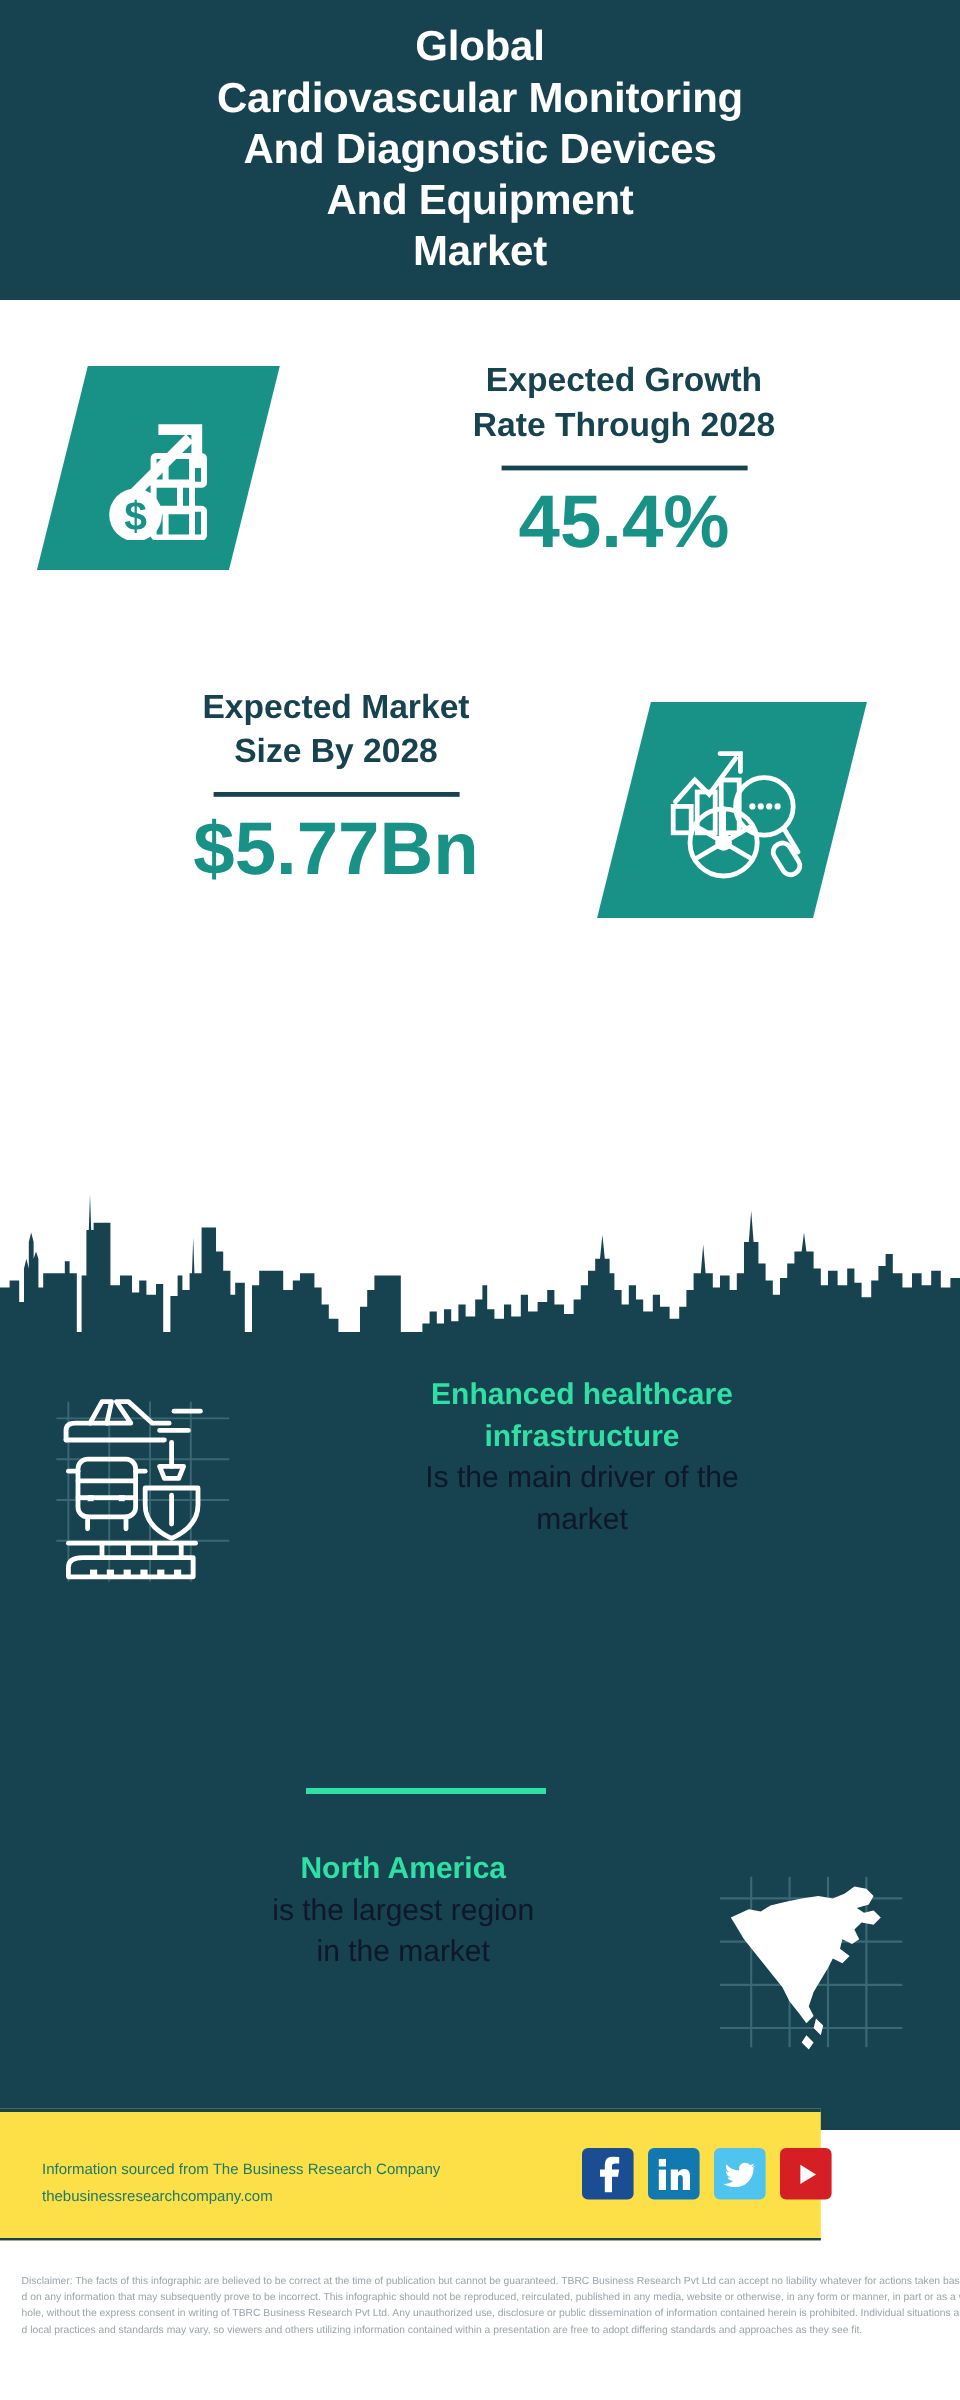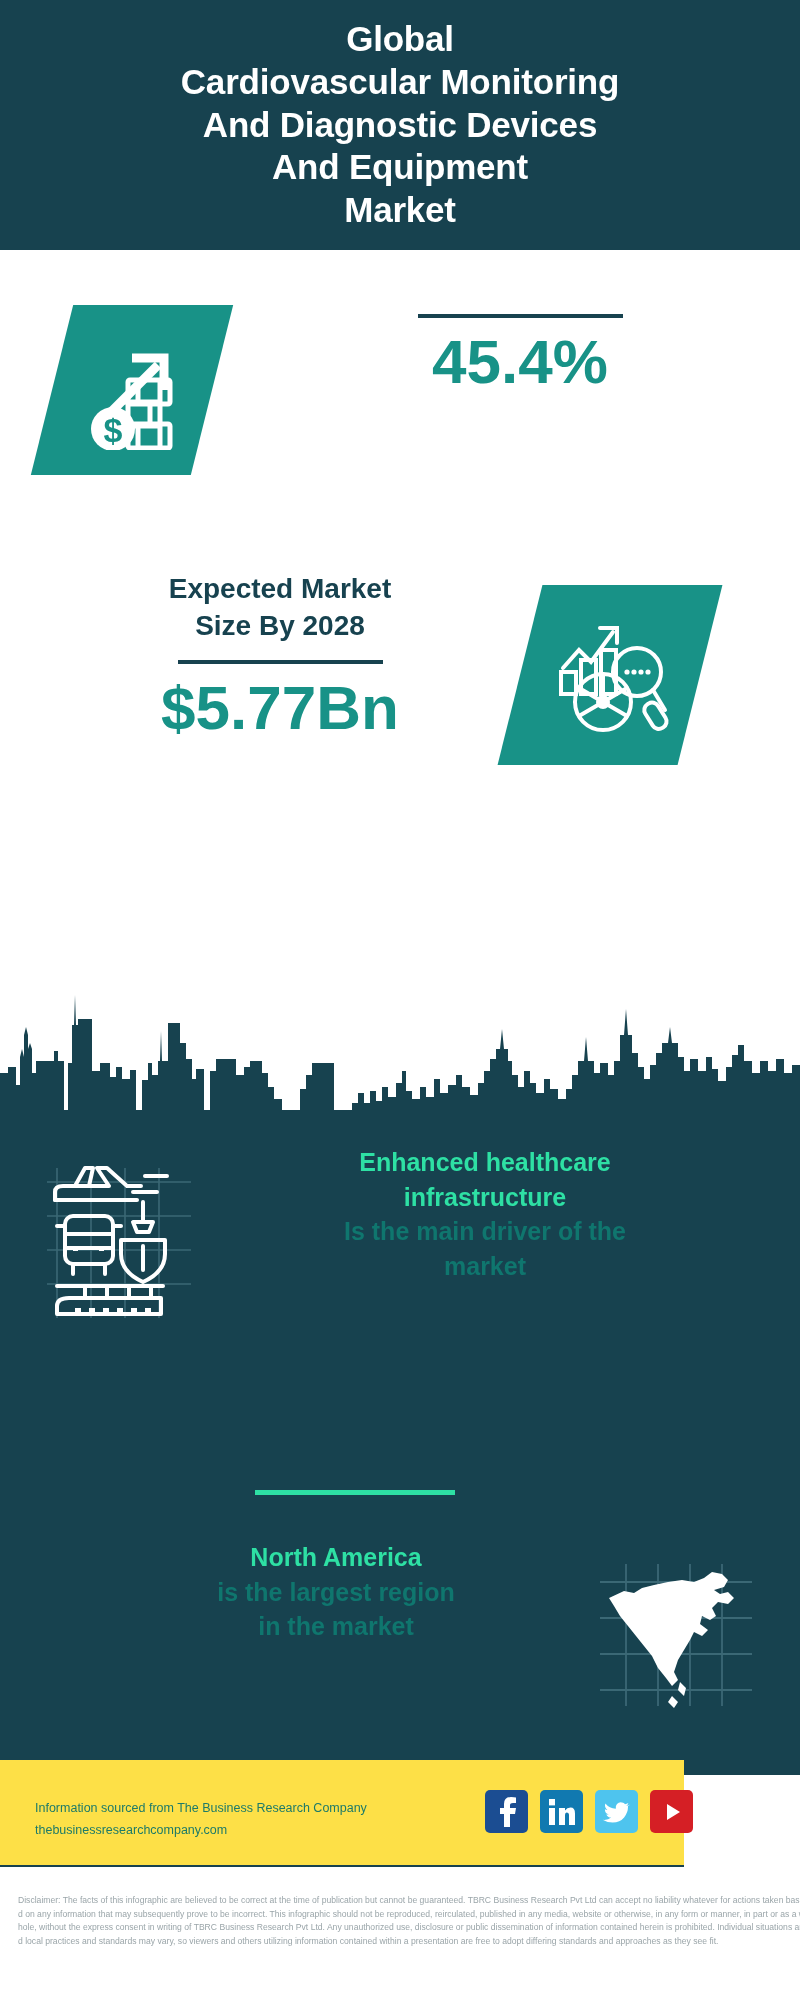--- a/index.html
+++ b/index.html
@@ -144,23 +144,23 @@
     text-align: center;
   }
   .accent-line {
     color: #2ee0a4;
     font-size: 25px;
     font-weight: bold;
     line-height: 1.38;
     white-space: pre-line;
   }
   .white-line {
-    color: #0f766e;
+    color: #0f172a;
     font-size: 25px;
-    font-weight: bold;
+    font-weight: normal;
     line-height: 1.38;
     white-space: pre-line;
   }
   .green-divider {
     position: absolute;
     left: 255px; top: 1490px;
     width: 200px;
     height: 5px;
     background: #2ee0a4;
   }
@@ -271,20 +271,22 @@
             </g>
 
             <circle cx="41" cy="99" r="22" fill="#ffffff"></circle>
             <text x="41" y="112" font-family="Liberation Sans, sans-serif" font-size="34" font-weight="bold" fill="#189287" text-anchor="middle">$</text>
           </svg>
         </span>
       </div>
     </div>
 
     <div class="sec1-text">
+      <div class="label">Expected Growth
+Rate Through 2028</div>
       <div class="rule"></div>
       <div class="bigval">45.4%</div>
     </div>
   </div>
 
   <div class="sec2">
 
     <div class="sec2-text">
       <div class="label">Expected Market
 Size By 2028</div>

